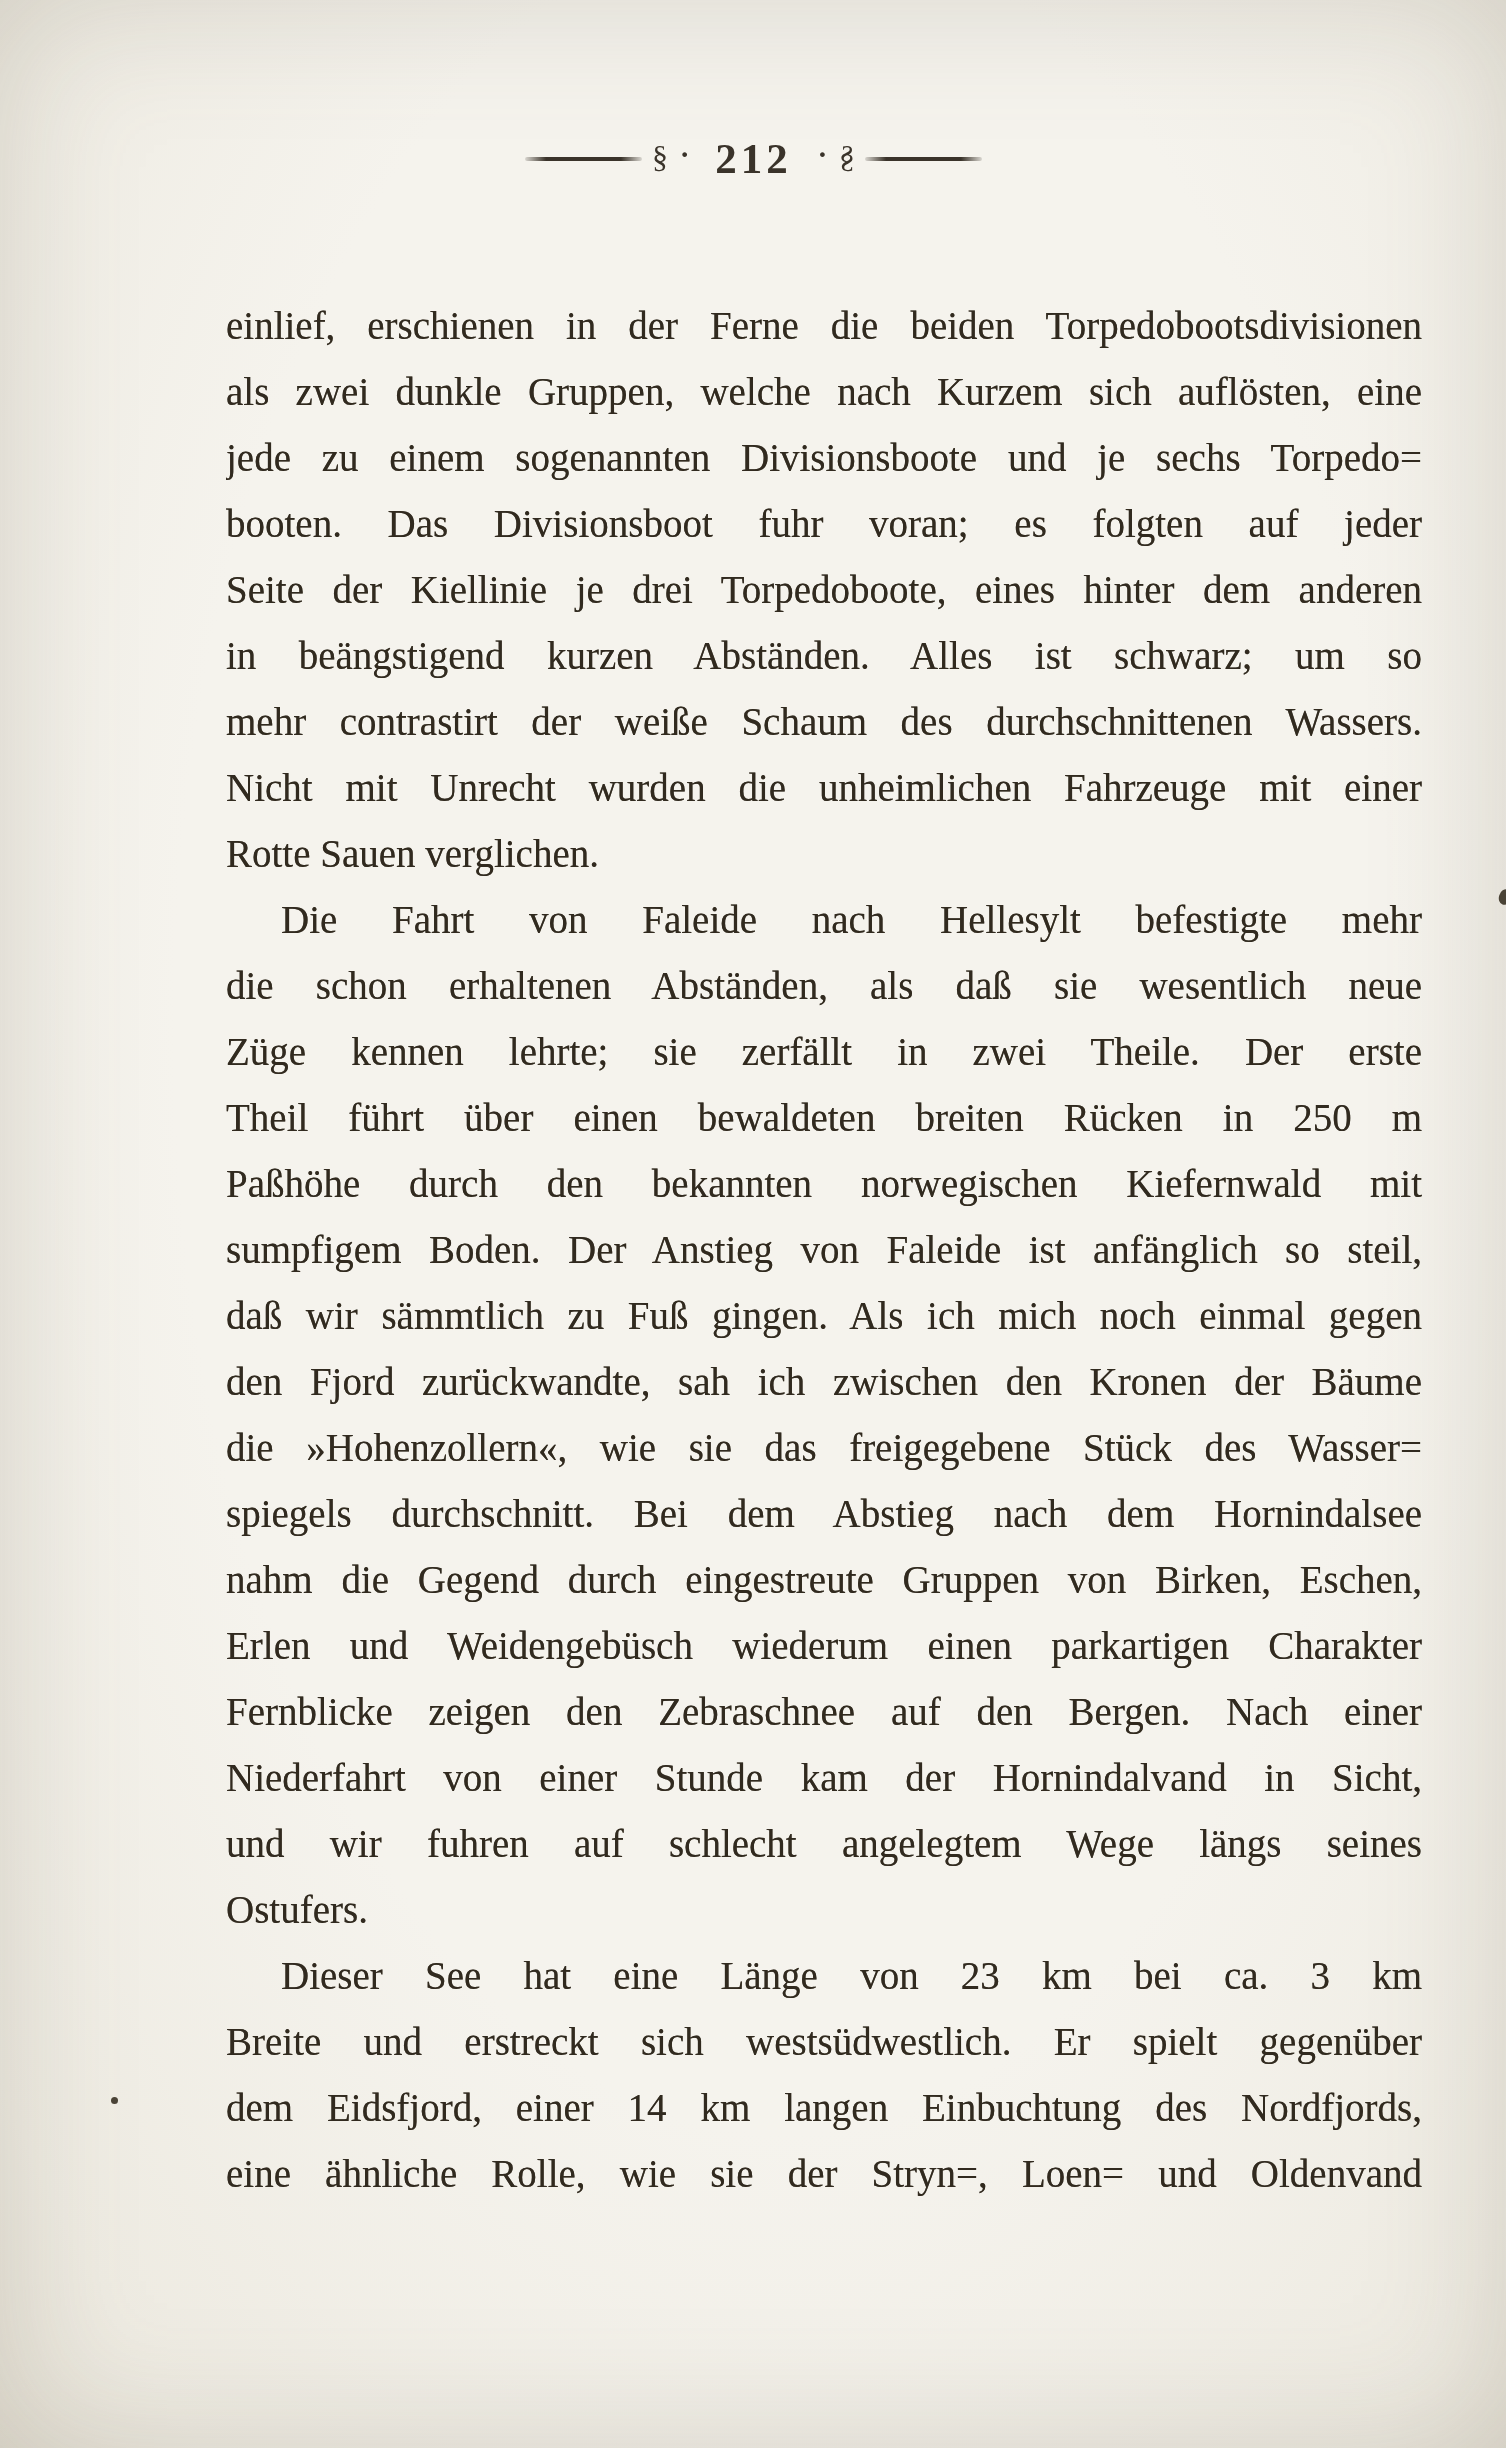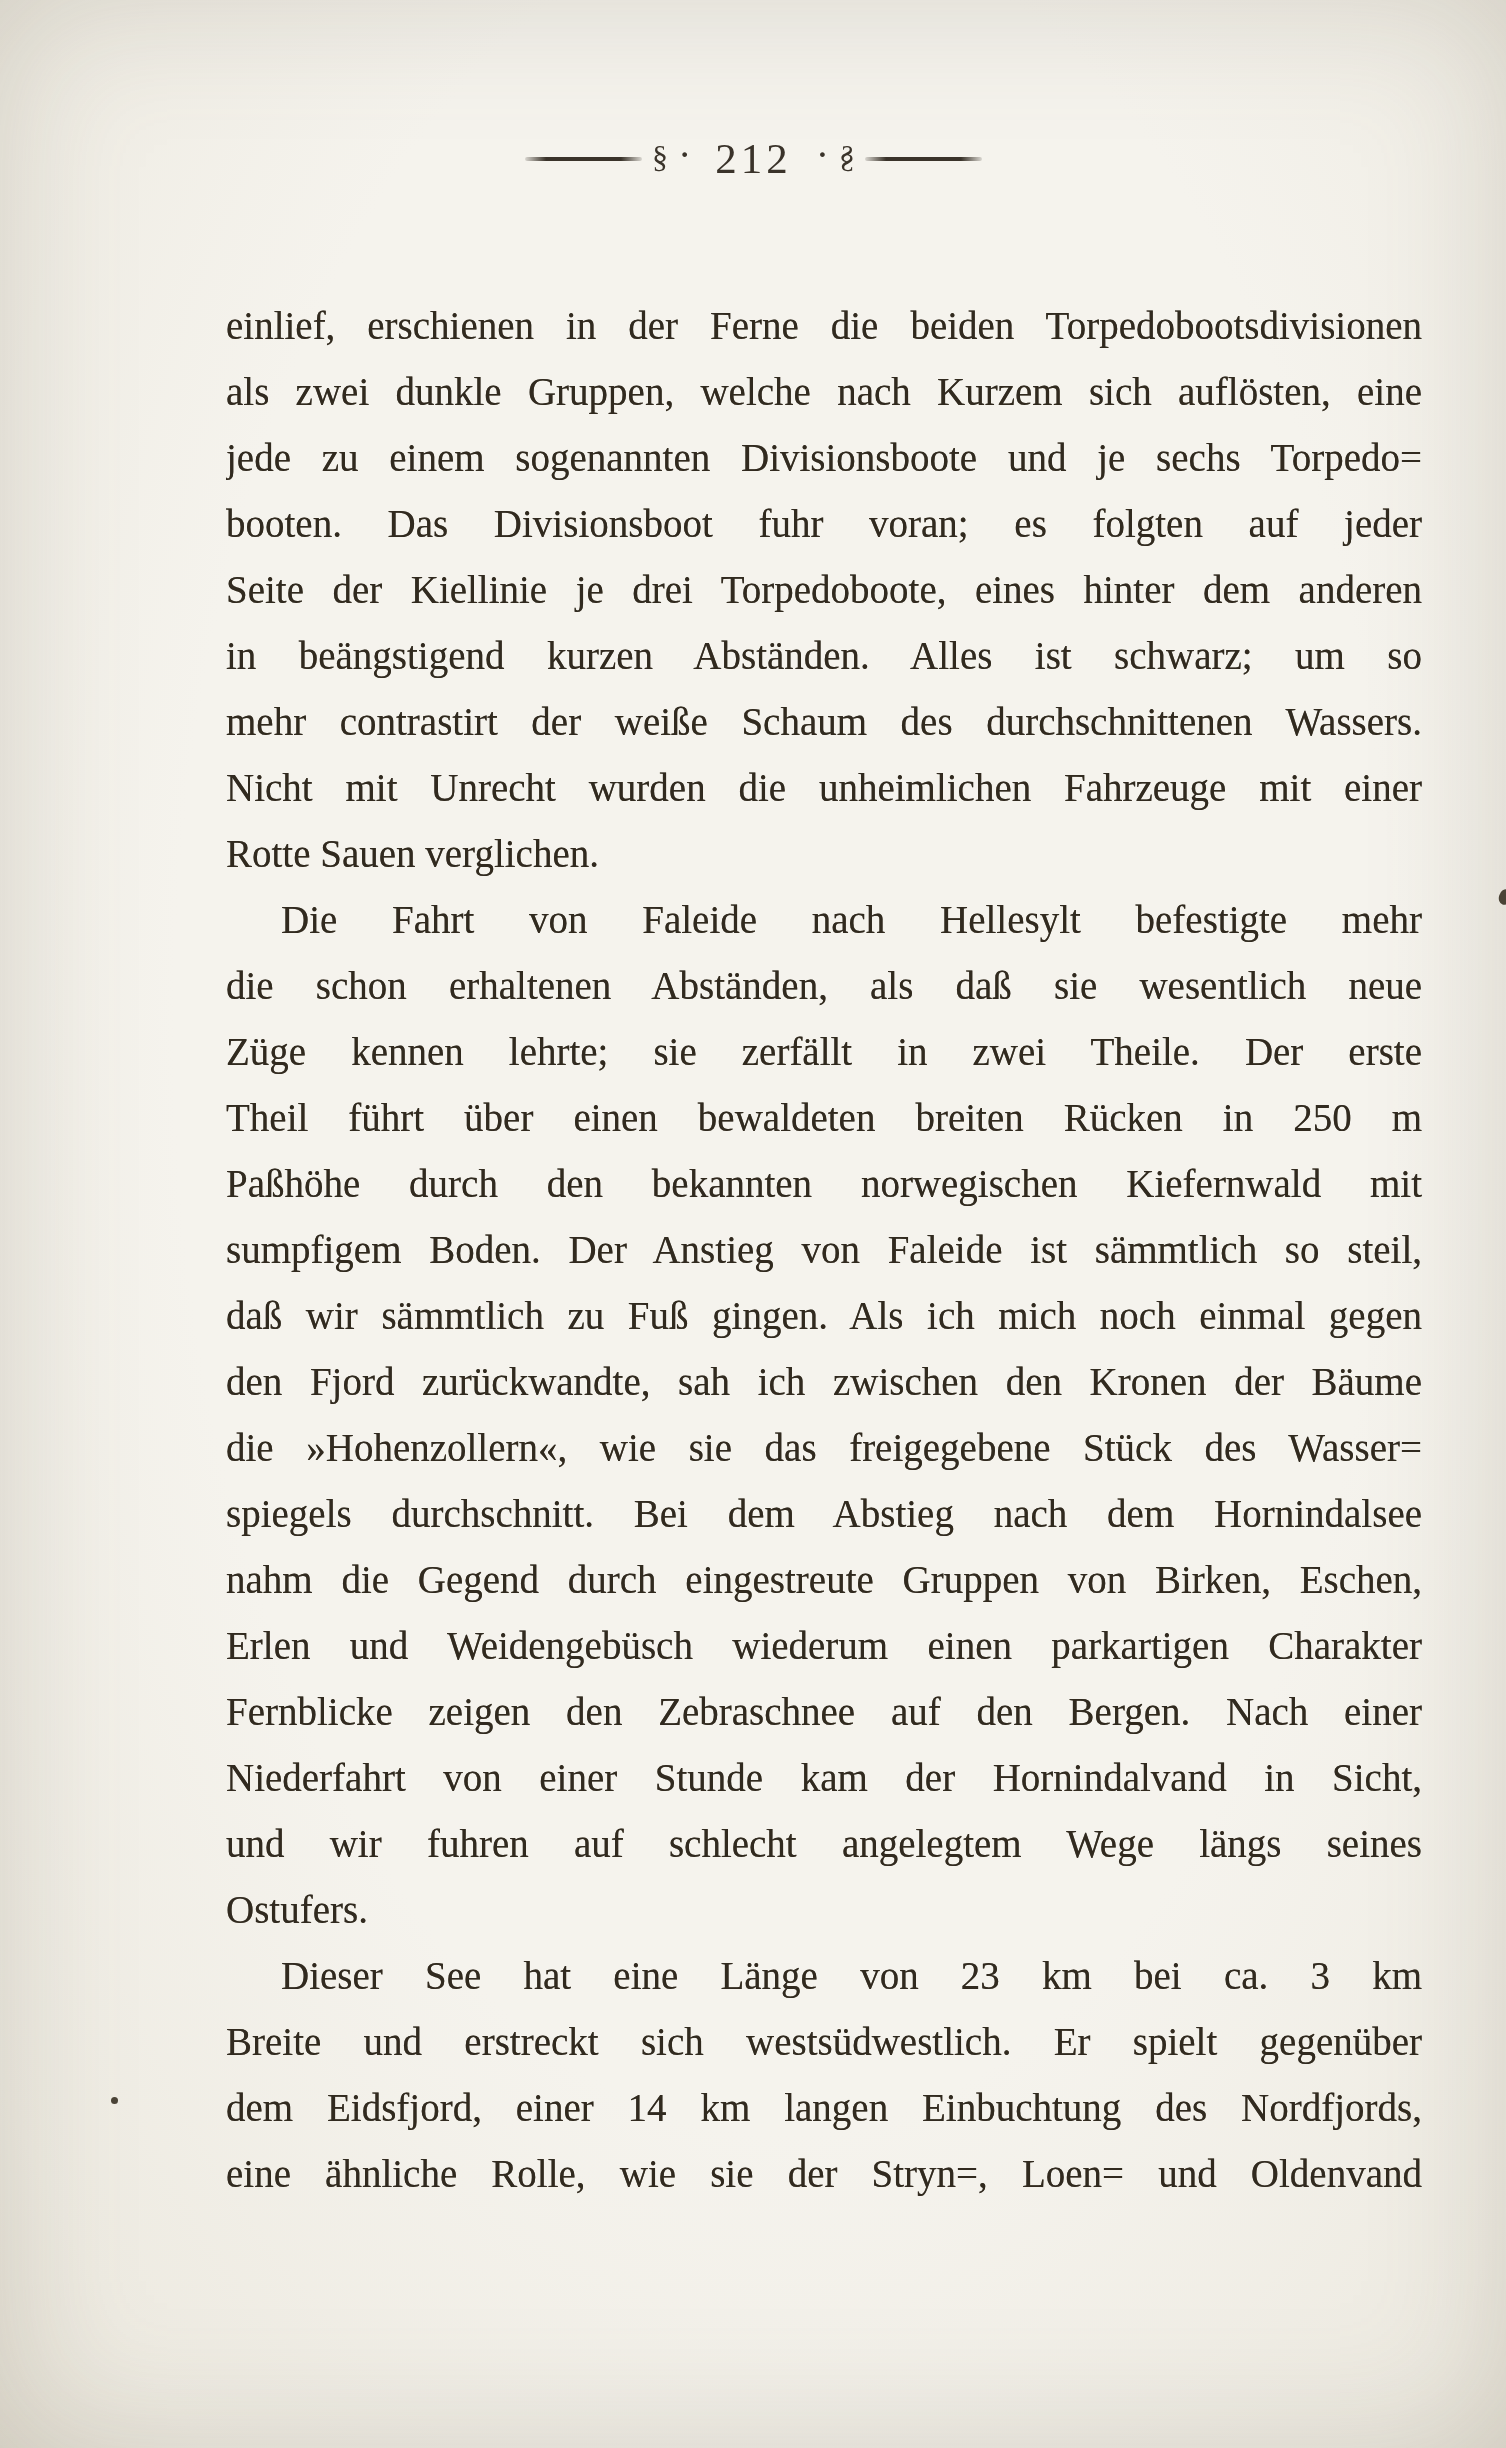--- a/index.html
+++ b/index.html
@@ -51,20 +51,21 @@
   .dot {
     font-size: 40px;
     line-height: 1;
     transform: translateY(-4px);
   }
   .pagenum {
     font-size: 43px;
     letter-spacing: 4px;
     line-height: 1;
     padding: 0 14px;
+    font-weight: bold;
   }
 
   
   .text-block {
     position: absolute;
     top: 293px;
     left: 196px;
     width: 1196px;
     margin-left: 30px;
   }
@@ -128,21 +129,21 @@
       <div class="line">Seite der Kiellinie je drei Torpedoboote, eines hinter dem anderen</div>
       <div class="line">in beängstigend kurzen Abständen. Alles ist schwarz; um so</div>
       <div class="line">mehr contrastirt der weiße Schaum des durchschnittenen Wassers.</div>
       <div class="line">Nicht mit Unrecht wurden die unheimlichen Fahrzeuge mit einer</div>
       <div class="line last">Rotte Sauen verglichen.</div>
       <div class="line indent">Die Fahrt von Faleide nach Hellesylt befestigte mehr</div>
       <div class="line">die schon erhaltenen Abständen, als daß sie wesentlich neue</div>
       <div class="line">Züge kennen lehrte; sie zerfällt in zwei Theile. Der erste</div>
       <div class="line">Theil führt über einen bewaldeten breiten Rücken in 250 m</div>
       <div class="line">Paßhöhe durch den bekannten norwegischen Kiefernwald mit</div>
-      <div class="line">sumpfigem Boden. Der Anstieg von Faleide ist sämmtlich so steil,</div>
+      <div class="line">sumpfigem Boden. Der Anstieg von Faleide ist anfänglich so steil,</div>
       <div class="line">daß wir sämmtlich zu Fuß gingen. Als ich mich noch einmal gegen</div>
       <div class="line">den Fjord zurückwandte, sah ich zwischen den Kronen der Bäume</div>
       <div class="line">die »Hohenzollern«, wie sie das freigegebene Stück des Wasser=</div>
       <div class="line">spiegels durchschnitt. Bei dem Abstieg nach dem Hornindalsee</div>
       <div class="line">nahm die Gegend durch eingestreute Gruppen von Birken, Eschen,</div>
       <div class="line">Erlen und Weidengebüsch wiederum einen parkartigen Charakter</div>
       <div class="line">Fernblicke zeigen den Zebraschnee auf den Bergen. Nach einer</div>
       <div class="line">Niederfahrt von einer Stunde kam der Hornindalvand in Sicht,</div>
       <div class="line">und wir fuhren auf schlecht angelegtem Wege längs seines</div>
       <div class="line last">Ostufers.</div>

